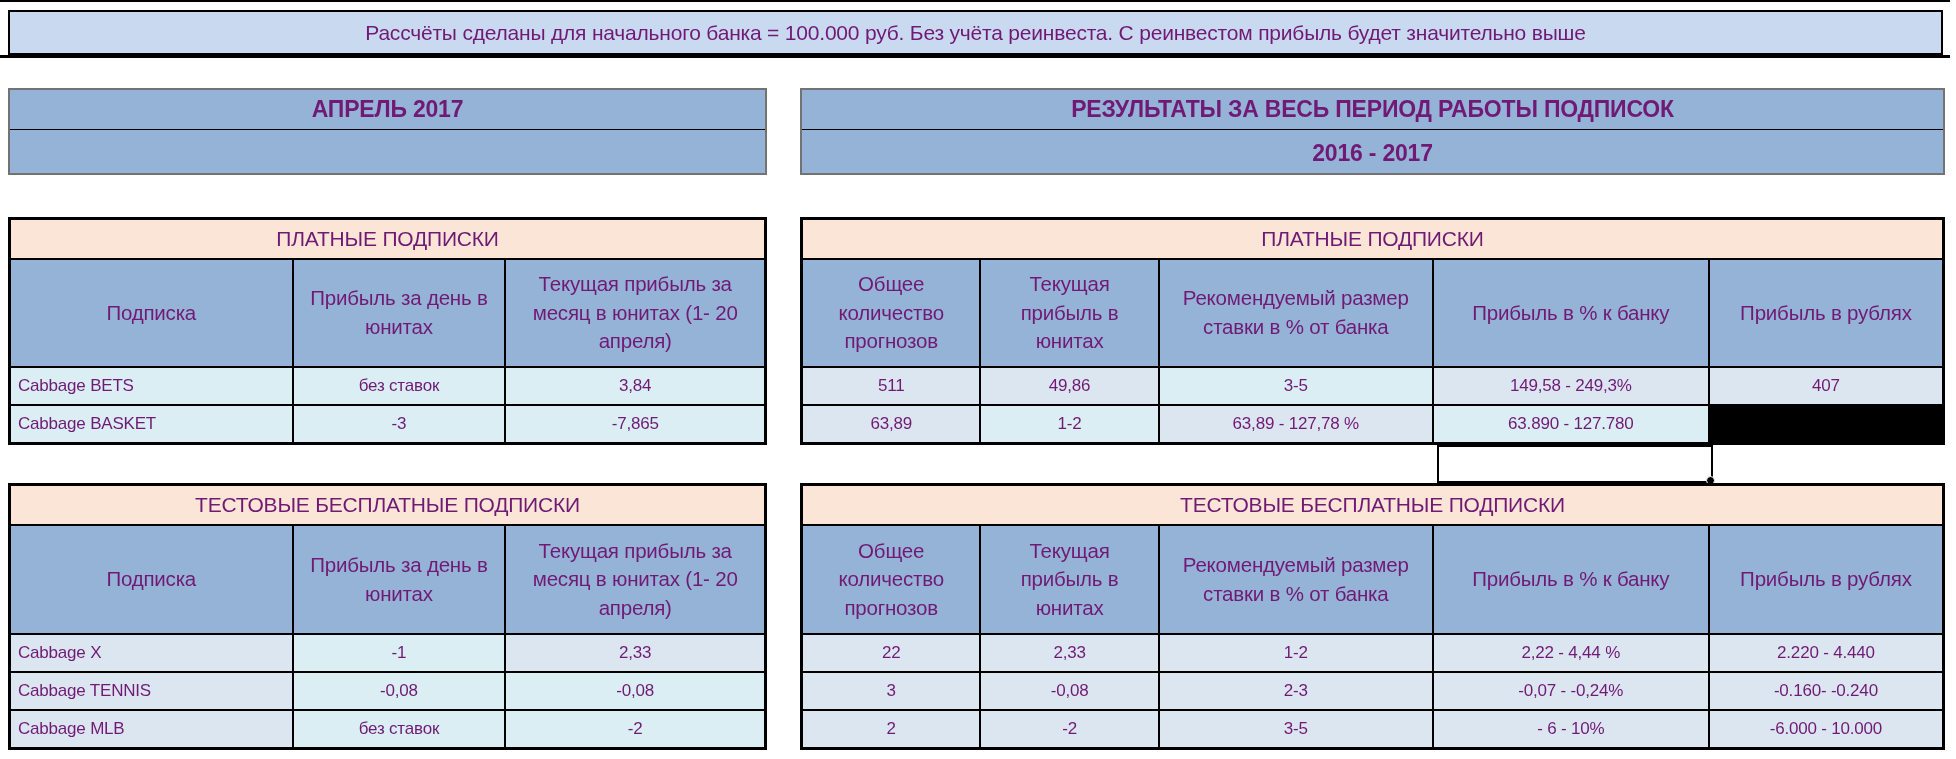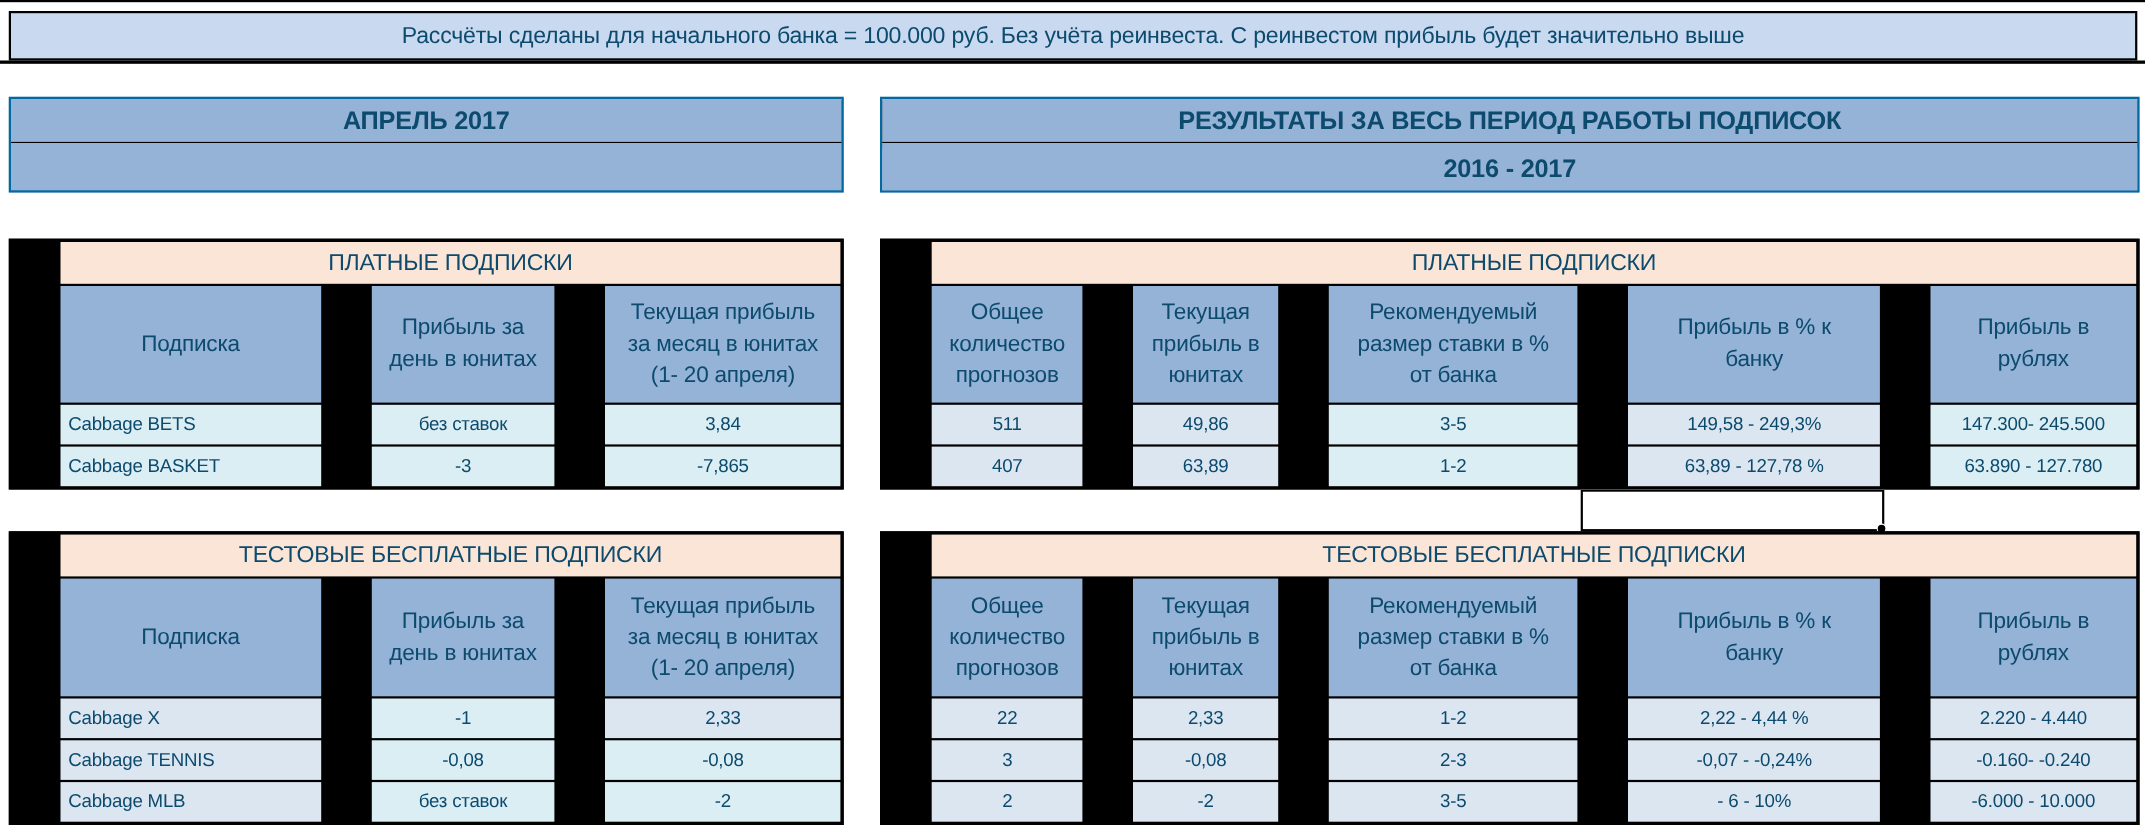--- a/index.html
+++ b/index.html
@@ -1,55 +1,55 @@
 <!DOCTYPE html>
 <html><head>
 <meta charset="utf-8">
 <style>
   html,body{margin:0;padding:0;background:#fff;}
   .stage{
     position:relative;width:1956px;height:759px;background:#ffffff;
-    font-family:"Liberation Sans",sans-serif;color:#0c4a6e;letter-spacing:-0.2px;
+    font-family:"Liberation Sans",sans-serif;color:#701a75;letter-spacing:-0.2px;
     overflow:hidden;
   }
   .rule{position:absolute;background:#000;}
   #top-edge-rule{left:0;top:0;width:1950px;height:2px;}
   #banner-rule{left:0;top:55px;width:1950px;height:3px;}
 
   .banner{
     position:absolute;left:8px;top:10px;width:1931px;height:41px;
     background:#c9d9f0;border:2px solid #000;box-sizing:content-box;
     display:flex;align-items:center;justify-content:center;
     font-size:21px;font-weight:500;
   }
 
   .period{
     position:absolute;top:88px;height:83px;background:#95b3d7;
-    border:2px solid #0369a1;display:grid;grid-template-rows:1fr 1fr;gap:6px;
+    border:2px solid #737373;display:grid;grid-template-rows:1fr 1fr;gap:6px;
   }
   .period > div{
     background:#95b3d7;display:flex;align-items:center;justify-content:center;
     font-weight:bold;font-size:23px;
   }
   .period > div:first-child{box-shadow:0 1px 0 #000;}
   #period-left{left:8px;width:755px;}
   #period-right{left:800px;width:1141px;}
 
   .tbl{
     position:absolute;display:grid;background:#000;gap:2px;
     border:3px solid #000;
   }
   .t1{top:217px;height:222px;grid-template-rows:38fr 106fr 36fr 36fr;}
   .t2{top:483px;height:261px;grid-template-rows:38fr 108fr 36fr 36fr 36fr;}
   .tl{left:8px;width:753px;grid-template-columns:282fr 212fr 259fr;}
   .tr{left:800px;width:1139px;grid-template-columns:177fr 177fr 273fr 275fr 233fr;}
 
   .cell{
     background:#95b3d7;display:flex;align-items:center;justify-content:center;
-    text-align:center;font-size:20.5px;line-height:1.4;padding:0 16px;box-sizing:border-box;margin-left:44px;
+    text-align:center;font-size:20.5px;line-height:1.4;padding:0 16px;box-sizing:border-box;
   }
   .title-cell{grid-column:1 / -1;background:#fbe5d6;font-size:21px;}
   .head-cell{background:#95b3d7;}
   .c-lav{background:#dce6f1;}
   .c-cyan{background:#daeef3;}
   .a-left{justify-content:flex-start;text-align:left;padding-left:7px;}
   .data-cell{font-size:17px;}
 
   #selected-cell{
     position:absolute;left:1437px;top:445px;width:276px;height:38px;
@@ -102,21 +102,20 @@
     <div class="cell head-cell">Общее количество прогнозов</div>
     <div class="cell head-cell">Текущая прибыль в юнитах</div>
     <div class="cell head-cell">Рекомендуемый размер ставки в % от банка</div>
     <div class="cell head-cell">Прибыль в % к банку</div>
     <div class="cell head-cell">Прибыль в рублях</div>
 
     <div class="cell data-cell c-lav">511</div>
     <div class="cell data-cell c-lav">49,86</div>
     <div class="cell data-cell c-cyan">3-5</div>
     <div class="cell data-cell c-lav">149,58 - 249,3%</div>
-    <div class="cell data-cell c-cyan">147.300- 245.500</div>
 
     <div class="cell data-cell c-lav">407</div>
     <div class="cell data-cell c-lav">63,89</div>
     <div class="cell data-cell c-cyan">1-2</div>
     <div class="cell data-cell c-lav">63,89 - 127,78 %</div>
     <div class="cell data-cell c-cyan">63.890 - 127.780</div>
   </div>
 
   <div id="selected-cell">
     <div id="fill-handle"></div>

